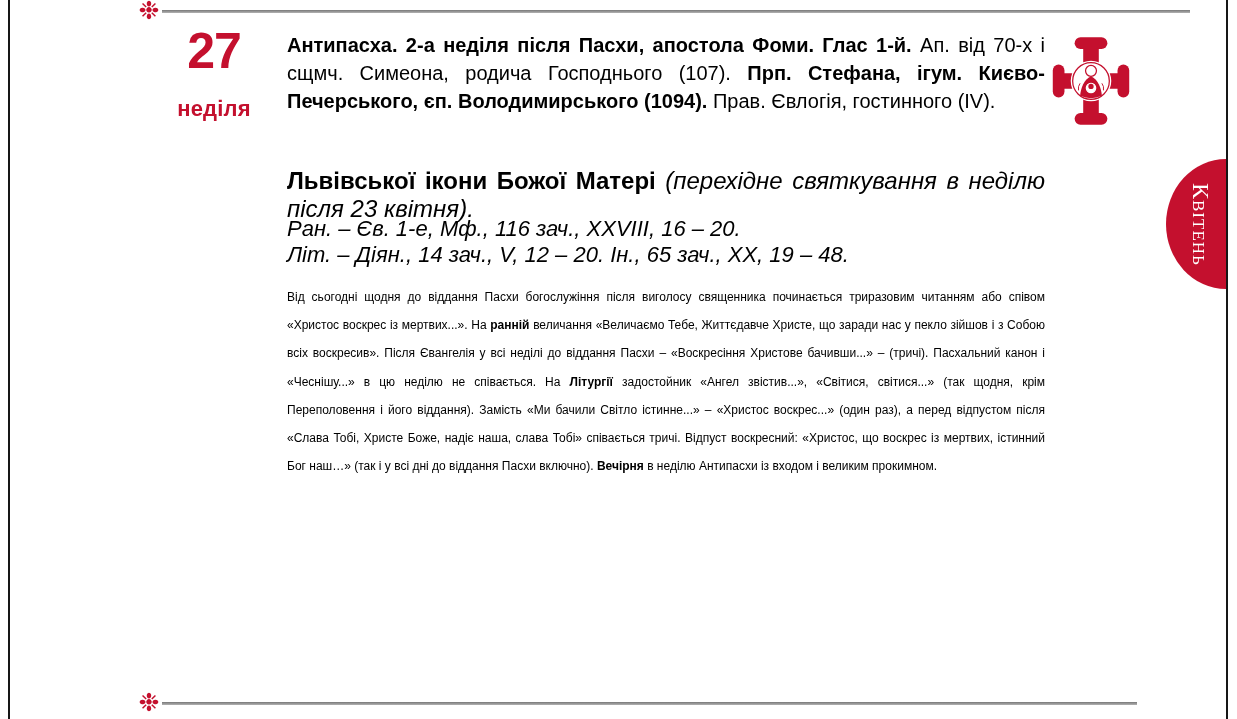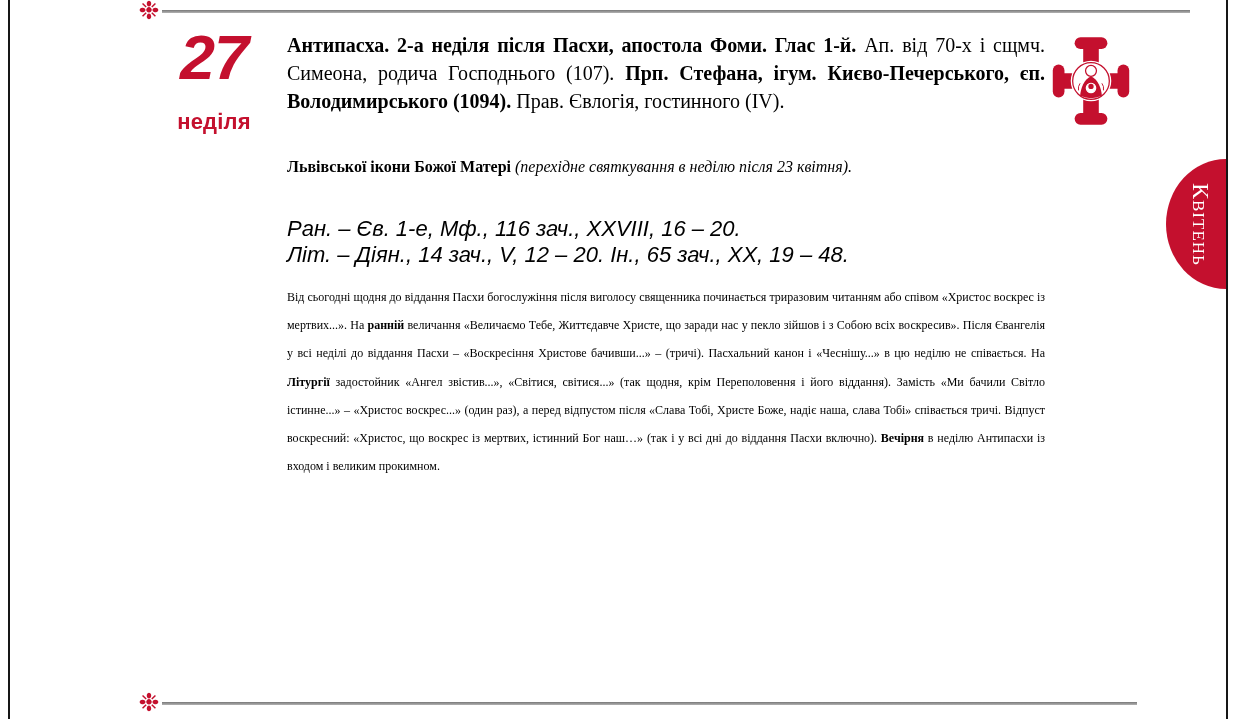--- a/index.html
+++ b/index.html
@@ -12,28 +12,28 @@
   }
   .page-border{position:absolute;top:0;bottom:0;width:2px;background:#161616;}
   .page-border.left{left:8px;}
   .page-border.right{left:1226px;}
 
   .rule-row{position:absolute;display:flex;align-items:center;}
   .rosette{color:var(--accent);font-size:25px;line-height:1;width:26px;text-align:center;transform:translateY(-1px);}
   .rule-line{height:3px;background:linear-gradient(#787878,#b3b3b3);}
 
   .date-block{position:absolute;left:168px;top:26px;width:92px;text-align:center;color:var(--accent);}
-  .date-day{font-size:63px;font-weight:bold;line-height:1;letter-spacing:-1px;font-style:italic;}
+  .date-day{font-size:50px;font-weight:bold;line-height:1;letter-spacing:-1px;}
   .date-weekday{font-size:22px;font-weight:bold;margin-top:20px;letter-spacing:0.2px;}
-  .jp{text-align:justify;font-family:Liberation Serif, serif;}
+  .jp{text-align:justify;}
   .run-bold{font-weight:bold;}
   .run-italic{font-style:italic;}
 
   .pos-header{position:absolute;left:287px;top:31px;width:758px;font-size:20px;line-height:28px;}
-  .pos-feast{position:absolute;left:287px;top:153px;width:758px;font-size:16px;line-height:28px;}
+  .pos-feast{position:absolute;left:287px;top:167px;width:758px;font-size:24px;line-height:28px;}
   .pos-readings{position:absolute;left:287px;top:216px;width:758px;font-size:22px;line-height:26px;font-style:italic;}
   .pos-rubric{position:absolute;left:287px;top:283px;width:758px;font-size:12px;line-height:28.2px;}
 
   .cross-icon{position:absolute;left:1052px;top:36px;width:78px;height:90px;}
 
   .month-tab{
     position:absolute;left:1166px;top:159px;width:60px;height:130px;
     background:var(--accent);
     border-top-left-radius:60px 65px;
     border-bottom-left-radius:60px 65px;

